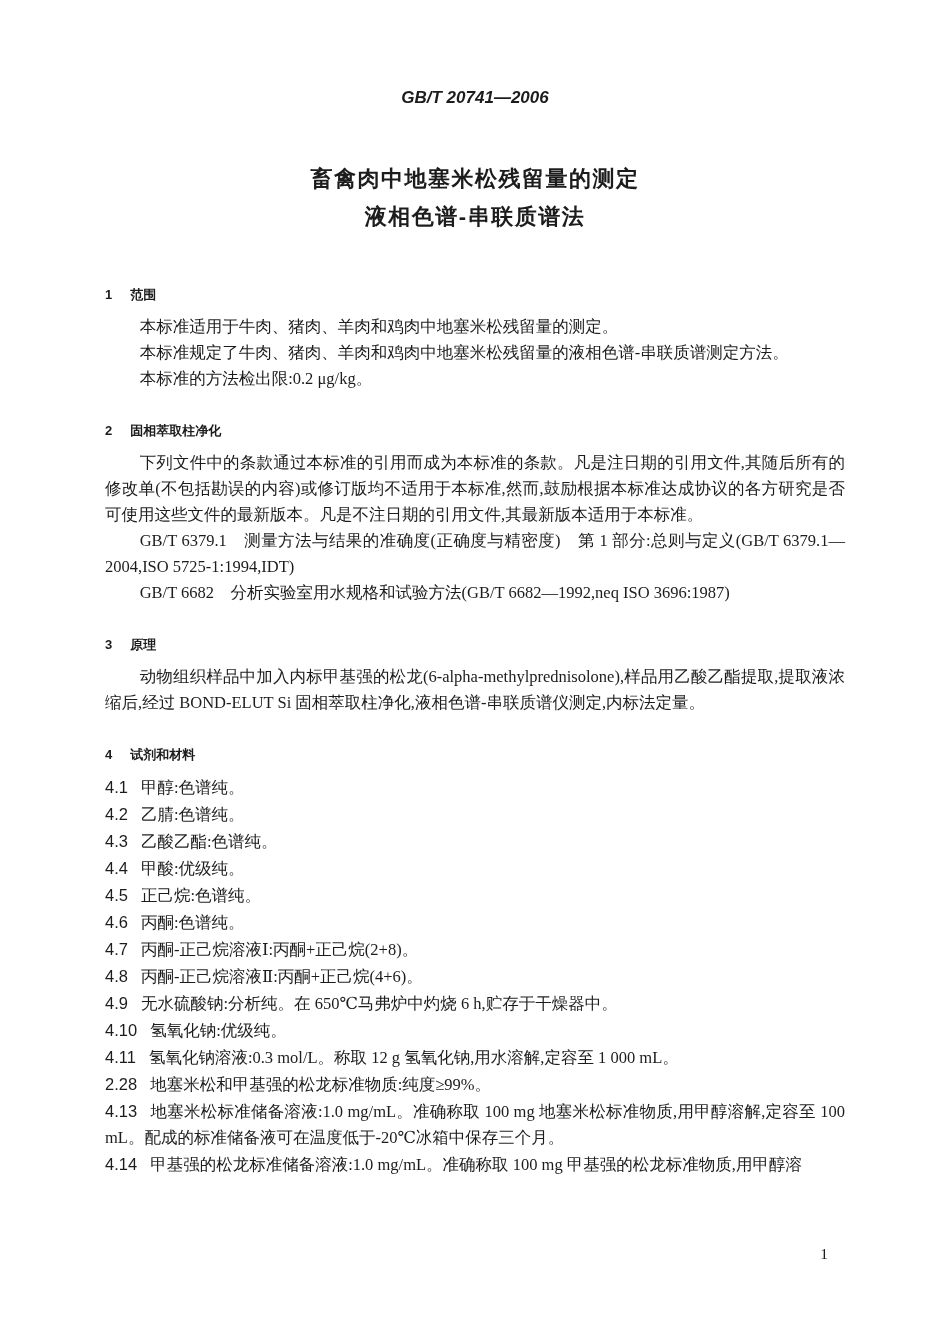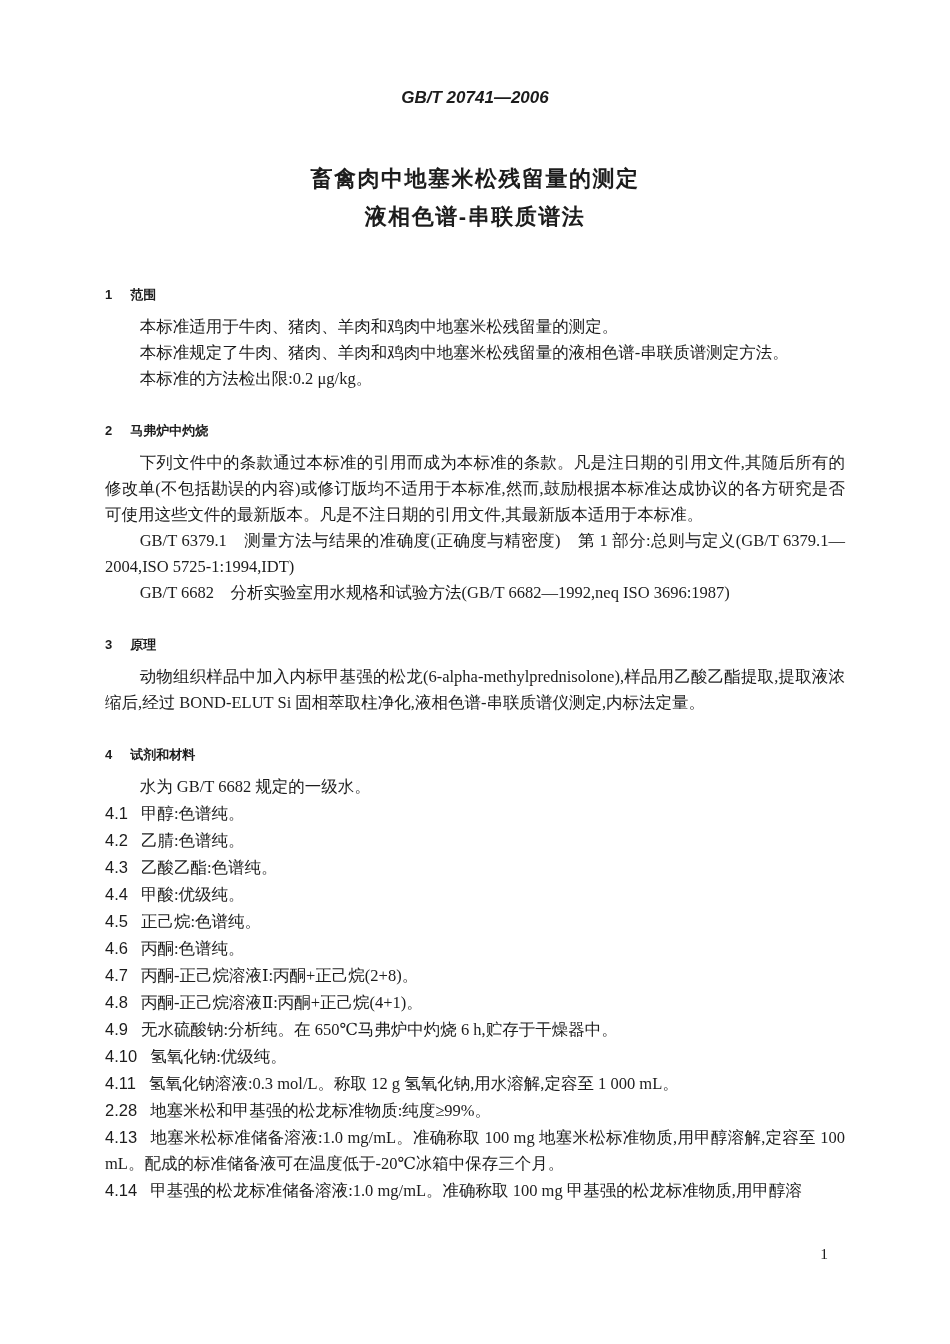--- a/index.html
+++ b/index.html
@@ -84,43 +84,42 @@
   </div>
 
   <section>
     <h2 class="heading first"><span class="h-num">1</span><span>范围</span></h2>
     <p class="indent">本标准适用于牛肉、猪肉、羊肉和鸡肉中地塞米松残留量的测定。</p>
     <p class="indent">本标准规定了牛肉、猪肉、羊肉和鸡肉中地塞米松残留量的液相色谱-串联质谱测定方法。</p>
     <p class="indent">本标准的方法检出限:0.2 μg/kg。</p>
   </section>
 
   <section>
-    <h2 class="heading"><span class="h-num">2</span><span>马弗炉中灼烧</span></h2>
+    <h2 class="heading"><span class="h-num">2</span><span>固相萃取柱净化</span></h2>
     <p class="indent">下列文件中的条款通过本标准的引用而成为本标准的条款。凡是注日期的引用文件,其随后所有的修改单(不包括勘误的内容)或修订版均不适用于本标准,然而,鼓励根据本标准达成协议的各方研究是否可使用这些文件的最新版本。凡是不注日期的引用文件,其最新版本适用于本标准。</p>
     <p class="indent">GB/T 6379.1　测量方法与结果的准确度(正确度与精密度)　第 1 部分:总则与定义(GB/T 6379.1—2004,ISO 5725-1:1994,IDT)</p>
     <p class="indent">GB/T 6682　分析实验室用水规格和试验方法(GB/T 6682—1992,neq ISO 3696:1987)</p>
   </section>
 
   <section>
     <h2 class="heading"><span class="h-num">3</span><span>原理</span></h2>
     <p class="indent">动物组织样品中加入内标甲基强的松龙(6-alpha-methylprednisolone),样品用乙酸乙酯提取,提取液浓缩后,经过 BOND-ELUT Si 固相萃取柱净化,液相色谱-串联质谱仪测定,内标法定量。</p>
   </section>
 
   <section>
     <h2 class="heading"><span class="h-num">4</span><span>试剂和材料</span></h2>
-    <p class="indent">水为 GB/T 6682 规定的一级水。</p>
 
     <p class="item"><span class="item-num">4.1</span><span>甲醇:色谱纯。</span></p>
     <p class="item"><span class="item-num">4.2</span><span>乙腈:色谱纯。</span></p>
     <p class="item"><span class="item-num">4.3</span><span>乙酸乙酯:色谱纯。</span></p>
     <p class="item"><span class="item-num">4.4</span><span>甲酸:优级纯。</span></p>
     <p class="item"><span class="item-num">4.5</span><span>正己烷:色谱纯。</span></p>
     <p class="item"><span class="item-num">4.6</span><span>丙酮:色谱纯。</span></p>
     <p class="item"><span class="item-num">4.7</span><span>丙酮-正己烷溶液Ⅰ:丙酮+正己烷(2+8)。</span></p>
-    <p class="item"><span class="item-num">4.8</span><span>丙酮-正己烷溶液Ⅱ:丙酮+正己烷(4+1)。</span></p>
+    <p class="item"><span class="item-num">4.8</span><span>丙酮-正己烷溶液Ⅱ:丙酮+正己烷(4+6)。</span></p>
     <p class="item"><span class="item-num">4.9</span><span>无水硫酸钠:分析纯。在 650℃马弗炉中灼烧 6 h,贮存于干燥器中。</span></p>
     <p class="item"><span class="item-num">4.10</span><span>氢氧化钠:优级纯。</span></p>
     <p class="item"><span class="item-num">4.11</span><span>氢氧化钠溶液:0.3 mol/L。称取 12 g 氢氧化钠,用水溶解,定容至 1 000 mL。</span></p>
     <p class="item"><span class="item-num">2.28</span><span>地塞米松和甲基强的松龙标准物质:纯度≥99%。</span></p>
     <p class="item"><span class="item-num">4.13</span><span>地塞米松标准储备溶液:1.0 mg/mL。准确称取 100 mg 地塞米松标准物质,用甲醇溶解,定容至 100 mL。配成的标准储备液可在温度低于-20℃冰箱中保存三个月。</span></p>
     <p class="item"><span class="item-num">4.14</span><span>甲基强的松龙标准储备溶液:1.0 mg/mL。准确称取 100 mg 甲基强的松龙标准物质,用甲醇溶</span></p>
   </section>
 
   <div class="page-number">1</div>
 

